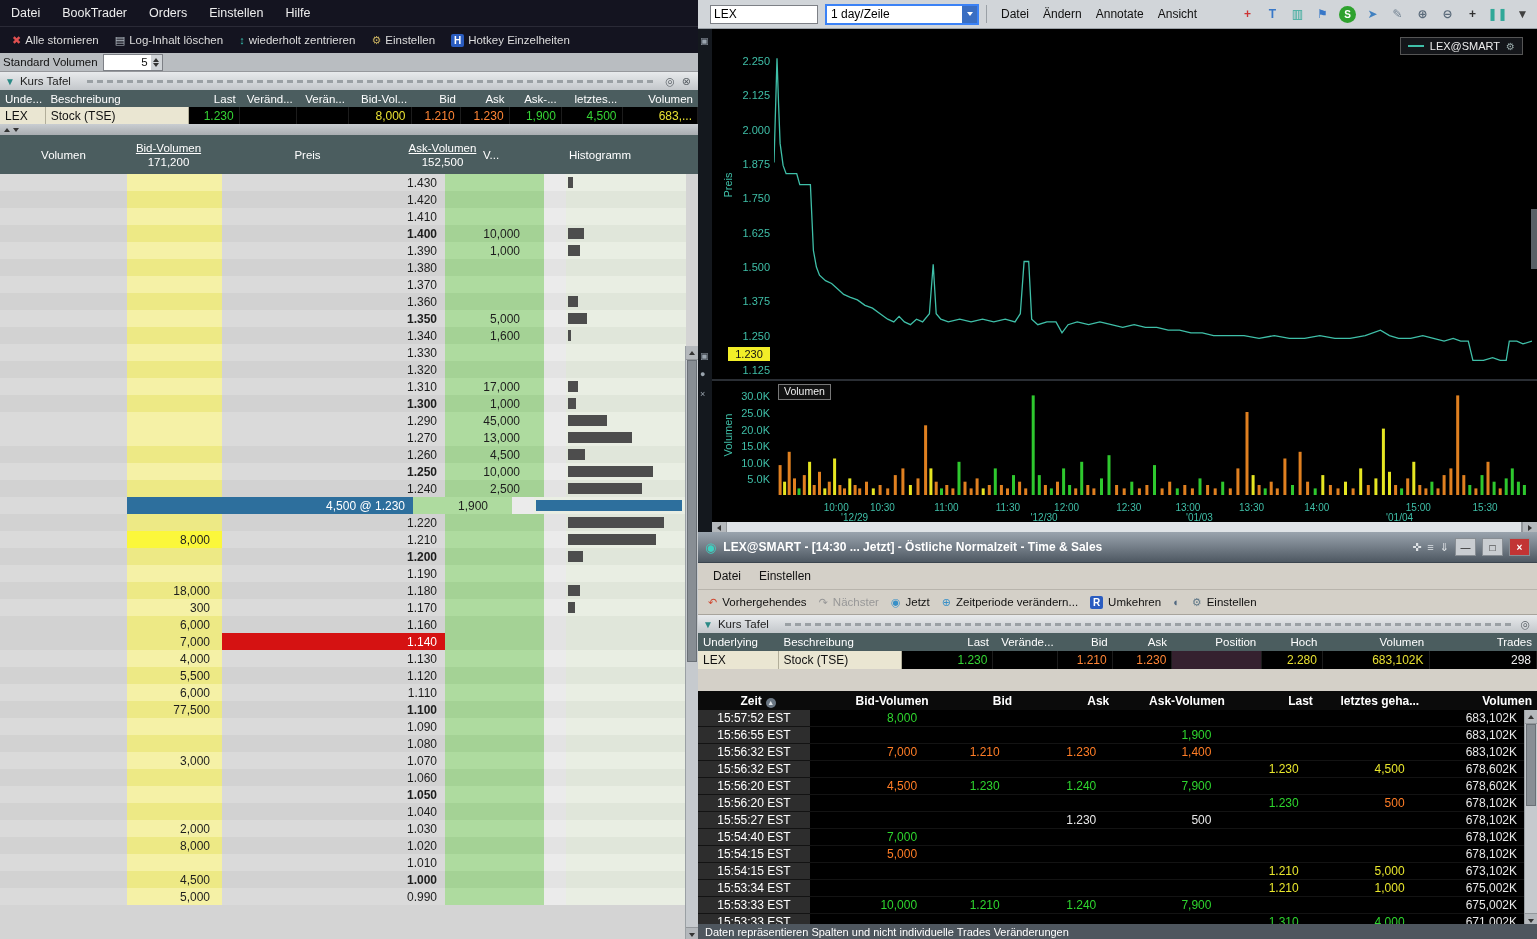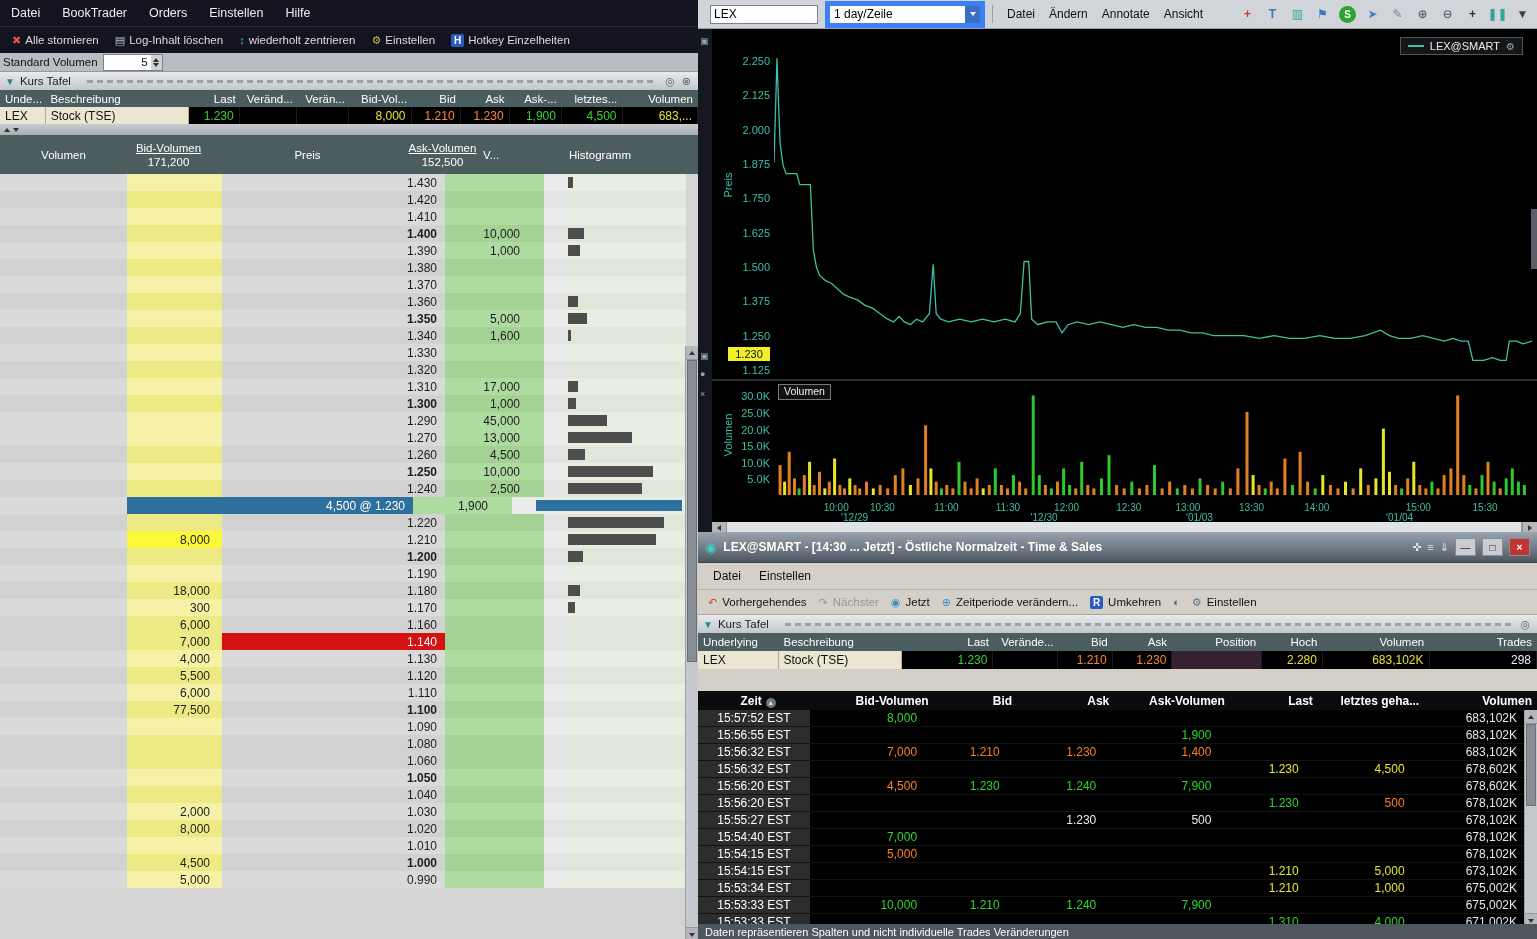--- a/index.html
+++ b/index.html
@@ -55,21 +55,21 @@
   .lrow.last .hist-bar{background:#2d6f9d;}
   .lscroll{position:absolute;right:0;top:172px;bottom:0;width:12px;background:#c6cace;border-left:1px solid #9aa0a4;}
   .sbtn{height:13px;display:flex;align-items:center;justify-content:center;background:#b4b8bc;border-bottom:1px solid #93979b;}
   .sthumb{position:absolute;left:1px;right:1px;top:14px;height:300px;background:#888e94;border:1px solid #6a7076;}
   .sdown{position:absolute;bottom:0;left:0;right:0;border-top:1px solid #93979b;border-bottom:0;}
 
   
   .rp{position:absolute;left:698px;top:0;width:839px;height:939px;background:#d4d0c8;}
   .ctb{height:28px;background:#d1d5d9;display:flex;align-items:center;gap:7px;padding:0 6px 0 12px;border-bottom:1px solid #9aa0a6;}
   .ctb input{width:100px;height:17px;border:1px solid #7d8086;font-size:12px;padding:0 3px;font-family:inherit;}
-  .ddl{width:150px;height:17px;background:#fff;border:5px solid #3b82f6;display:flex;align-items:center;}
+  .ddl{width:150px;height:17px;background:#fff;border:2px solid #3b82f6;display:flex;align-items:center;}
   .ddl .txt{flex:1;padding:0 4px;font-size:12px;white-space:nowrap;overflow:hidden;}
   .ddl .btn{width:15px;height:100%;background:#3a6ec2;display:flex;align-items:center;justify-content:center;}
   .ddl .btn .tri-dn{border-top-color:#fff;}
   .vsep{width:1px;height:18px;background:#9aa0a6;}
   .ctb .mi{padding:0 7px;font-size:12px;color:#111;}
   .ctb .icons{margin-left:auto;display:flex;gap:8px;align-items:center;}
   .cicon{width:17px;height:17px;display:flex;align-items:center;justify-content:center;font-size:12px;font-weight:bold;}
   .cicon.circle{border-radius:50%;font-size:10px;color:#fff;}
   .chart{position:relative;height:504px;background:#000;display:flex;}
   .cstrip{width:14px;background:#14181e;position:relative;color:#9aa4ae;}
@@ -526,20 +526,28 @@
             <span class="lc c-bv"></span>
             <span class="lc c-pr">1.090</span>
             <span class="lc c-av"></span>
             <span class="lc c-v"></span>
             <span class="lc c-h"></span>
           </div>
           <div class="lrow odd">
             <span class="lc c-vol"></span>
             <span class="lc c-bv"></span>
             <span class="lc c-pr">1.080</span>
+            <span class="lc c-av"></span>
+            <span class="lc c-v"></span>
+            <span class="lc c-h"></span>
+          </div>
+          <div class="lrow even">
+            <span class="lc c-vol"></span>
+            <span class="lc c-bv">3,000</span>
+            <span class="lc c-pr">1.070</span>
             <span class="lc c-av"></span>
             <span class="lc c-v"></span>
             <span class="lc c-h"></span>
           </div>
           <div class="lrow odd">
             <span class="lc c-vol"></span>
             <span class="lc c-bv"></span>
             <span class="lc c-pr">1.060</span>
             <span class="lc c-av"></span>
             <span class="lc c-v"></span>

